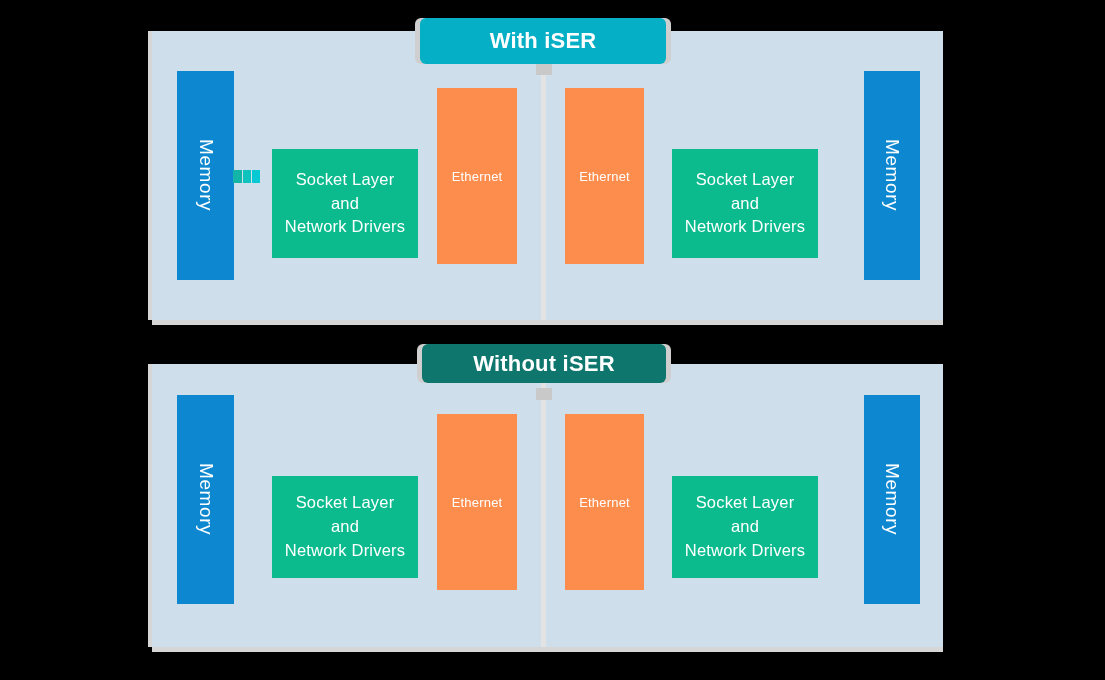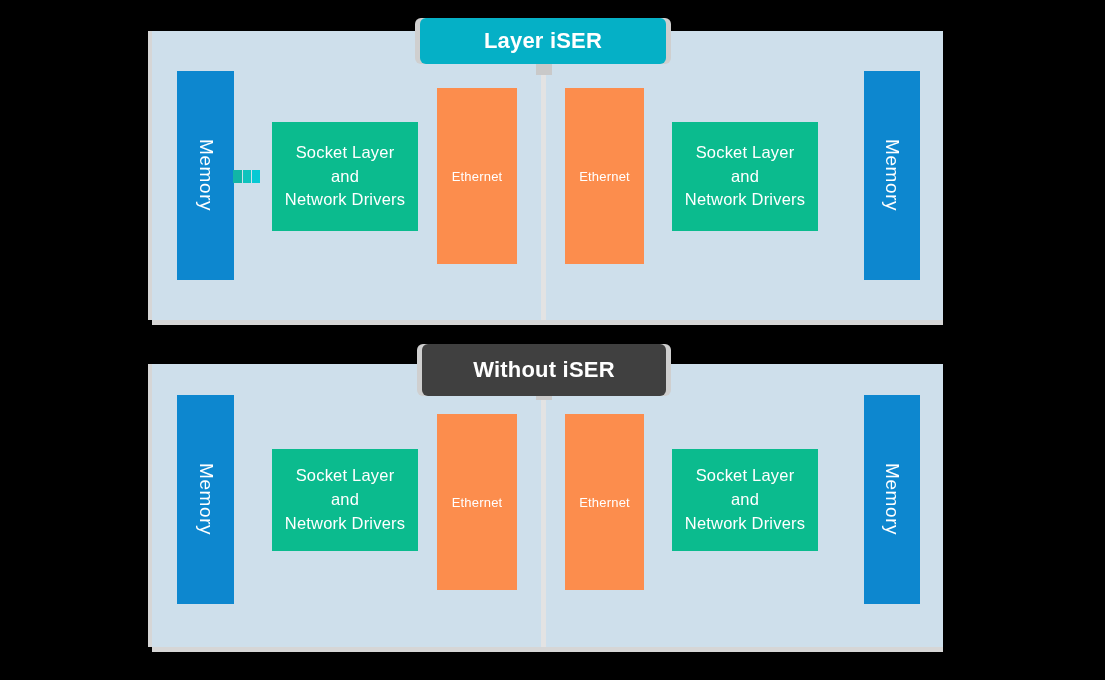--- a/index.html
+++ b/index.html
@@ -51,22 +51,22 @@
     font-weight: bold;
     letter-spacing: 0.2px;
     z-index: 6;
     box-shadow: -5px 0 0 0 #cfcfcf, 5px 0 0 0 #cfcfcf;
   }
   #banner-with {
     left: 420px; top: 18px; width: 246px; height: 46px;
     background: #05b0c6;
   }
   #banner-without {
-    left: 422px; top: 344px; width: 244px; height: 52px;
-    background: #404040;
+    left: 422px; top: 344px; width: 244px; height: 39px;
+    background: #0f766e;
   }
   
   .banner-nub {
     position: absolute;
     width: 16px; height: 12px;
     background: #c9c9c9;
     z-index: 5;
   }
   #nub-with    { left: 536px; top: 63px; }
   #nub-without { left: 536px; top: 388px; }
@@ -91,20 +91,21 @@
     writing-mode: vertical-rl;
     text-orientation: mixed;
     white-space: nowrap;
   }
   .block-sockets {
     background: #0bbb8e;
     font-size: 16.5px;
     line-height: 1.45;
     letter-spacing: 0.2px;
     padding: 16px 10px;
+    margin-top: 27px;
   }
   .block-ethernet {
     background: #fc8d4d;
     font-size: 13px;
     letter-spacing: 0.2px;
   }
 
   
   #blk-mem-left-1  { left: 177px; top: 71px;  width: 57px;  height: 209px; }
   #blk-sock-left-1 { left: 272px; top: 122px; width: 146px; height: 109px; }
@@ -136,21 +137,21 @@
 </style>
 </head>
 <body>
 
 <div id="stage">
 
   <div class="panel" id="panel-with"></div>
   <div class="divider" id="divider-with"></div>
 
   <div class="banner-nub" id="nub-with"></div>
-  <div class="banner" id="banner-with">Layer iSER</div>
+  <div class="banner" id="banner-with">With iSER</div>
 
   <div class="block block-memory" id="blk-mem-left-1">
     <span class="vtext">Memory</span>
   </div>
 
   <div id="connector">
     <span class="seg a"></span>
     <span class="seg b"></span>
     <span class="seg c"></span>
   </div>

